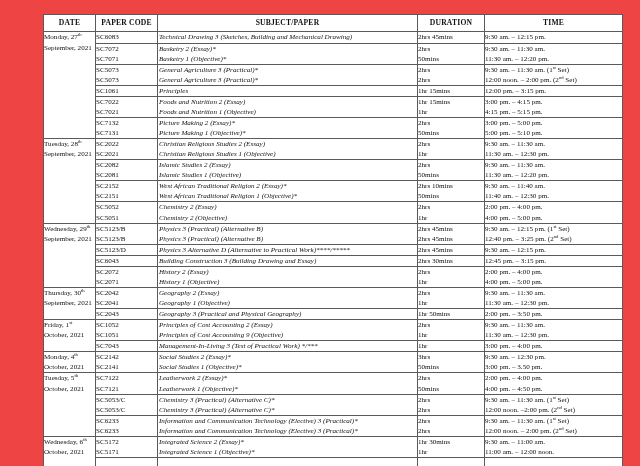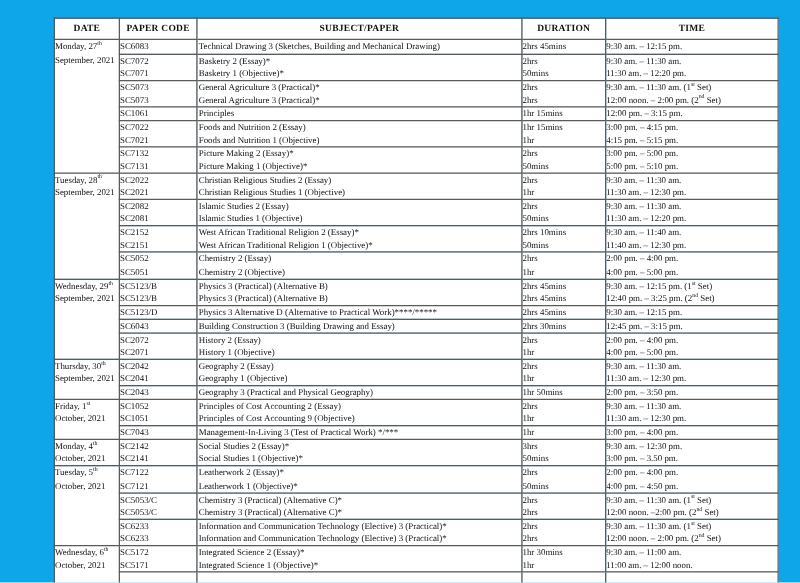--- a/index.html
+++ b/index.html
@@ -11,21 +11,21 @@
     width: 640px;
     height: 466px;
     font-family: "Liberation Serif", "DejaVu Serif", serif;
     color: #000000;
     overflow: hidden;
   }
   #sheet {
     position: relative;
     width: 640px;
     height: 466px;
-    background: #0ea5e9;
+    background: #ef4444;
   }
   table.timetable {
     position: absolute;
     left: 43px;
     top: 14px;
     width: 579px;
     border-collapse: collapse;
     table-layout: fixed;
     font-size: 7.1px;
     line-height: 1.42;
@@ -60,21 +60,21 @@
   td.date .dline { display: block; }
   
   td.grp {
     padding: 2.4px 3px 2.6px 4px;
   }
   td.grp .ln {
     display: block;
     white-space: nowrap;
     overflow: hidden;
   }
-  td.subject .ln { padding-left: 1px; }
+  td.subject .ln { padding-left: 1px; font-style: italic; }
   sup {
     font-size: 0.66em;
     vertical-align: super;
     line-height: 0;
   }
   .spacer-row td {
     height: 9px;
     border-left: 1px solid #5a5a5a;
     border-right: 1px solid #5a5a5a;
     border-top: none;

